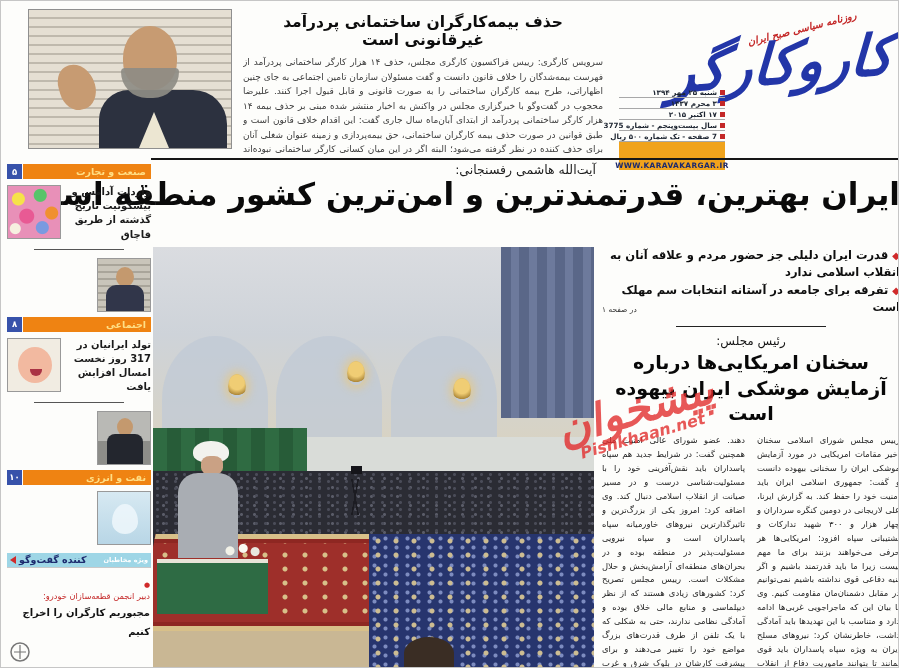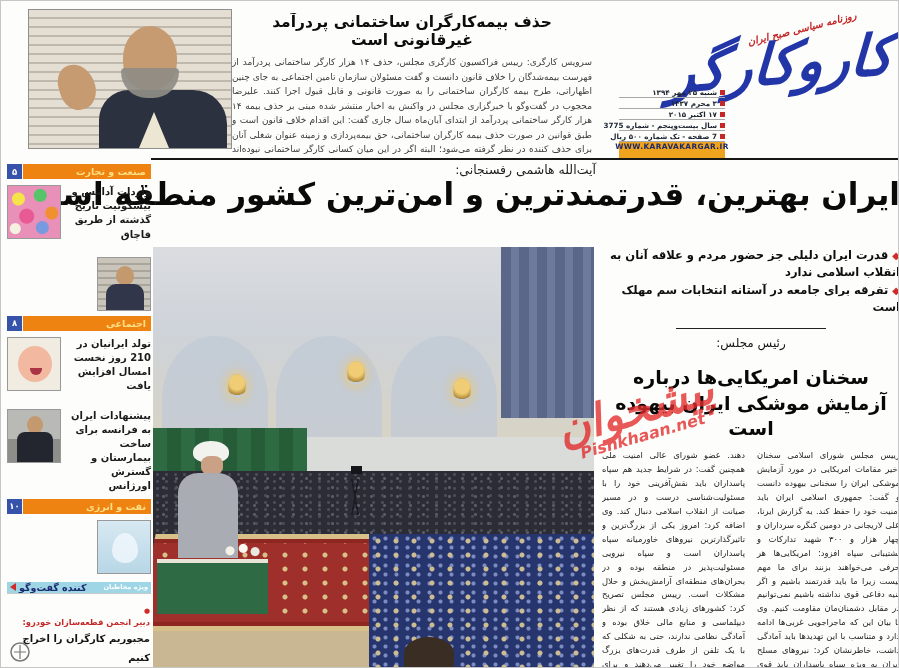--- a/index.html
+++ b/index.html
@@ -18,36 +18,36 @@
     background:#2c313f; border-radius:30px 34px 0 0; }
   .tl-shirt { position:absolute; right:62px; bottom:0; width:30px; height:36px;
     background:#ece6d2; clip-path:polygon(50% 0,100% 100%,0 100%); }
   .tl-head { position:absolute; right:54px; top:16px; width:54px; height:64px;
     background:#c79b72; border-radius:50% 50% 45% 45%; }
   .tl-beard { position:absolute; right:52px; top:58px; width:58px; height:30px;
     background:#8e8c84; border-radius:4px 4px 26px 26px; opacity:.92; }
   .tl-hand { position:absolute; left:30px; top:54px; width:36px; height:46px;
     background:#c79b72; border-radius:46% 60% 50% 50%; transform:rotate(-16deg); }
   
-  .tl-story { position:absolute; left:231px; top:12px; width:360px; height:144px; overflow:hidden; }
+  .tl-story { position:absolute; left:242px; top:12px; width:360px; height:144px; overflow:hidden; }
   .tl-headline { font-size:15.5px; font-weight:bold; text-align:center; color:#0d0d0d; margin-bottom:6px; }
   .tl-body { font-size:9px; line-height:1.62; text-align:justify; color:#3c3c3c; }
   
   .masthead { position:absolute; left:600px; top:0; width:299px; height:156px; }
   .mh-slogan { position:absolute; right:42px; top:22px; color:#c42828; font-size:10px;
     font-weight:bold; font-style:italic; transform:rotate(-14deg); white-space:nowrap; }
   .mh-title { position:absolute; right:6px; top:30px; color:#2336a8; font-size:56px;
     font-weight:bold; font-style:italic; transform:rotate(-5deg) skewX(-8deg);
     letter-spacing:-2px; white-space:nowrap; }
   .mh-dates { position:absolute; left:18px; top:86px; width:106px; }
   .dr { display:flex; align-items:center; gap:3px; border-bottom:1px solid #a8a8a8;
     height:11px; justify-content:flex-start; }
   .dr-sq { width:5px; height:5px; background:#c42828; flex:none; }
   .dr-t { font-size:7.2px; font-weight:bold; color:#1c2430; white-space:nowrap; }
-  .mh-web { height:16px; background:#f0a31c; display:flex; align-items:flex-start; justify-content:center; }
+  .mh-web { height:28px; background:#f0a31c; display:flex; align-items:flex-end; justify-content:center; }
   .mh-web span { font-size:7.4px; font-weight:bold; color:#1c2a6e; letter-spacing:.4px; direction:ltr; }
   
   .main-rule { position:absolute; left:150px; top:157px; width:749px; height:2px; background:#161616; }
   .lead-kicker { position:absolute; left:150px; top:161px; width:749px; text-align:center;
     font-size:12.5px; color:#1e1e1e; }
   .lead-headline { position:absolute; left:150px; top:175px; width:749px; text-align:center;
     font-size:31px; font-weight:bold; color:#0a0a0a; letter-spacing:-.5px; white-space:nowrap; }
   
   .sidebar { position:absolute; left:6px; top:163px; width:144px; height:500px;
     display:flex; flex-direction:column; }
@@ -82,21 +82,21 @@
   .tribune { height:14px; background:#9ed6e6; display:flex; align-items:center;
     justify-content:space-between; padding:0 3px; margin:3px 0 0; }
   .trib-note { color:#fff; font-size:6.5px; font-weight:bold; }
   .trib-grp { display:flex; align-items:center; gap:3px; }
   .trib-label { color:#1c2a6e; font-size:9.5px; font-weight:bold; }
   .trib-arrow { width:0; height:0; border-top:4px solid transparent;
     border-bottom:4px solid transparent; border-right:6px solid #d02a2a; }
   .brief { border-top:1px solid #c9c9c9; padding:4px 1px; text-align:right; }
   .brief:first-of-type { border-top:none; }
   .b-dot { color:#d02a2a; font-size:7px; }
-  .b-lead { color:#c42828; font-size:8.3px; font-weight:bold; }
+  .b-lead { color:#c42828; font-size:8.3px; font-weight:normal; }
   .b-txt { font-size:10px; font-weight:bold; color:#131313; line-height:1.4; }
   .sb-emblem { position:absolute; left:8px; top:640px; width:22px; height:22px; }
   
   .photo { position:absolute; left:152px; top:246px; width:441px; height:422px;
     overflow:hidden; background:#cfd2d8; }
   .ph-ceiling { position:absolute; left:0; top:0; width:100%; height:46%;
     background:linear-gradient(180deg,#dadce0 0%,#ced3d9 45%,#d8d3c4 100%); }
   .ph-arch { position:absolute; bottom:-12%; width:24%; height:66%;
     border-radius:50% 50% 0 0; background:#c0c9d6; opacity:.75; }
   .ph-panel { position:absolute; right:0; top:0; width:21%; height:88%;
@@ -142,21 +142,21 @@
     background:linear-gradient(80deg,transparent 46%,#1c1c22 47% 53%,transparent 54%),
       linear-gradient(100deg,transparent 46%,#1c1c22 47% 53%,transparent 54%); }
   .ph-head { position:absolute; left:57%; bottom:0; width:50px; height:32px;
     background:#3a2d24; border-radius:50% 50% 0 0; }
   
   .rcol { position:absolute; left:601px; top:246px; width:298px; height:422px; }
   .bullets { font-size:11.5px; font-weight:bold; color:#0e0e0e; line-height:1.5; text-align:right; }
   .bullet .dia { color:#d02a2a; font-size:10px; }
   .page-ref { font-size:7.5px; color:#333; text-align:left; margin-top:-11px; }
   .r-rule { width:150px; height:1px; background:#222; margin:12px auto 7px; }
-  .r-kicker { text-align:center; font-size:12px; color:#141414; margin-bottom:15px; }
+  .r-kicker { text-align:center; font-size:12px; color:#141414; margin-bottom:2px; }
   .r-headline { text-align:center; font-size:19px; font-weight:bold; line-height:1.35;
     color:#080808; margin-bottom:7px; }
   .r-body { column-count:2; column-gap:12px; font-size:8.4px; line-height:1.66;
     text-align:justify; color:#242424; height:264px; overflow:hidden; }
   
   .watermark { position:absolute; left:556px; top:386px; transform:rotate(-16deg);
     color:#e22a2a; opacity:.78; text-align:center; z-index:6; pointer-events:none; }
   .wm-fa { font-size:44px; font-weight:bold; font-style:italic; line-height:1; }
   .wm-en { font-size:16px; font-weight:bold; font-style:italic; direction:ltr; margin-top:-4px; }
 </style>
@@ -230,29 +230,28 @@
       <div class="sb-thumb th-man">
           <div class="h"></div>
           <div class="b"></div>
         </div>
     </div>
     <div class="sb-sec">
       <div class="sb-bar">اجتماعی</div>
       <div class="sb-badge">۸</div>
     </div>
     <div class="sb-item">
-      <div class="sb-text">تولد ایرانیان در 210 روز نخست امسال افزایش یافت</div>
+      <div class="sb-text">تولد ایرانیان در 317 روز نخست امسال افزایش یافت</div>
       <div class="sb-thumb th-baby">
           <div class="h"></div>
           <div class="m"></div>
         </div>
     </div>
     <div class="sb-div"></div>
     <div class="sb-item">
-      <div class="sb-text">پیشنهادات ایران به فرانسه برای ساخت بیمارستان و گسترش اورژانس</div>
       <div class="sb-thumb th-man2">
           <div class="h"></div>
           <div class="b"></div>
         </div>
     </div>
     <div class="sb-sec">
       <div class="sb-bar">نفت و انرژی</div>
       <div class="sb-badge">۱۰</div>
     </div>
     <div class="sb-item">
@@ -308,20 +307,21 @@
     <div class="ph-cam"></div>
     <div class="ph-tripod"></div>
     <div class="ph-head"></div>
   </div>
 
   <div class="rcol">
     <div class="bullets">
       <div class="bullet"><span class="dia">◆</span> <span>قدرت ایران دلیلی جز حضور مردم و علاقه آنان به انقلاب اسلامی ندارد</span></div>
       <div class="bullet"><span class="dia">◆</span> <span>تفرقه برای جامعه در آستانه انتخابات سم مهلک است</span></div>
     </div>
+    <div class="page-ref">در صفحه ۱</div>
     <div class="r-rule"></div>
     <div class="r-kicker">رئیس مجلس:</div>
     <div class="r-headline">سخنان امریکایی‌ها درباره آزمایش موشکی ایران بیهوده است</div>
     <div class="r-body">رییس مجلس شورای اسلامی سخنان اخیر مقامات امریکایی در مورد آزمایش موشکی ایران را سخنانی بیهوده دانست و گفت: جمهوری اسلامی ایران باید امنیت خود را حفظ کند. به گزارش ایرنا، علی لاریجانی در دومین کنگره سرداران و چهار هزار و ۳۰۰ شهید تدارکات و پشتیبانی سپاه افزود: امریکایی‌ها هر حرفی می‌خواهند بزنند برای ما مهم نیست زیرا ما باید قدرتمند باشیم و اگر بنیه دفاعی قوی نداشته باشیم نمی‌توانیم در مقابل دشمنان‌مان مقاومت کنیم. وی با بیان این که ماجراجویی غربی‌ها ادامه دارد و متناسب با این تهدیدها باید آمادگی داشت، خاطرنشان کرد: نیروهای مسلح ایران به ویژه سپاه پاسداران باید قوی بمانند تا بتوانند ماموریت دفاع از انقلاب که ماموریتی بسیار مهم است را انجام دهند. عضو شورای عالی امنیت ملی همچنین گفت: در شرایط جدید هم سپاه پاسداران باید نقش‌آفرینی خود را با مسئولیت‌شناسی درست و در مسیر صیانت از انقلاب اسلامی دنبال کند. وی اضافه کرد: امروز یکی از بزرگ‌ترین و تاثیرگذارترین نیروهای خاورمیانه سپاه پاسداران است و سپاه نیرویی مسئولیت‌پذیر در منطقه بوده و در بحران‌های منطقه‌ای آرامش‌بخش و حلال مشکلات است. رییس مجلس تصریح کرد: کشورهای زیادی هستند که از نظر دیپلماسی و منابع مالی خلاق بوده و آمادگی نظامی ندارند، حتی به شکلی که با یک تلفن از طرف قدرت‌های بزرگ مواضع خود را تغییر می‌دهند و برای پیشرفت کارشان در بلوک شرق و غرب حل شده‌اند. وی حلقه مودت قلبی بین امام (ره) و رهبر معظم انقلاب با سپاه را یکی از ارکان قدرت این نهاد دانست و یادآور شد: همین حلقه مودت باعث شده تا سپاه پاسداران قلب تعامل ملت باشد. لاریجانی گفت: برخی کشورها به بحران‌های منطقه دامن می‌زنند و این بحران می‌تواند مشکلات بزرگی را برای آینده منطقه ایجاد کند و ما نمی‌توانیم دست روی دست بگذاریم تا یک عده افراد بی‌فکر جان مسلمانان را به خطر اندازند. دومین کنگره سرداران و ۳۵۰۰ شهید تدارکات و پشتیبانی سپاه پاسداران انقلاب اسلامی روز پنجشنبه در سالن همایش‌های برج میلاد با حضور رییس مجلس، سردار سرلشکر پاسدار رحیم صفوی دستیار و مشاور عالی فرماندهی معظم کل قوا، حجت‌الاسلام والمسلمین کاظم صدیقی امام جمعه موقت تهران و جمعی از فرماندهان، رزمندگان دوران دفاع مقدس و خانواده معظم شهدا برگزار شد.</div>
   </div>
 
   <div class="watermark">
     <div class="wm-fa">پیشخوان</div>
     <div class="wm-en">Pishkhaan.net</div>
   </div>

